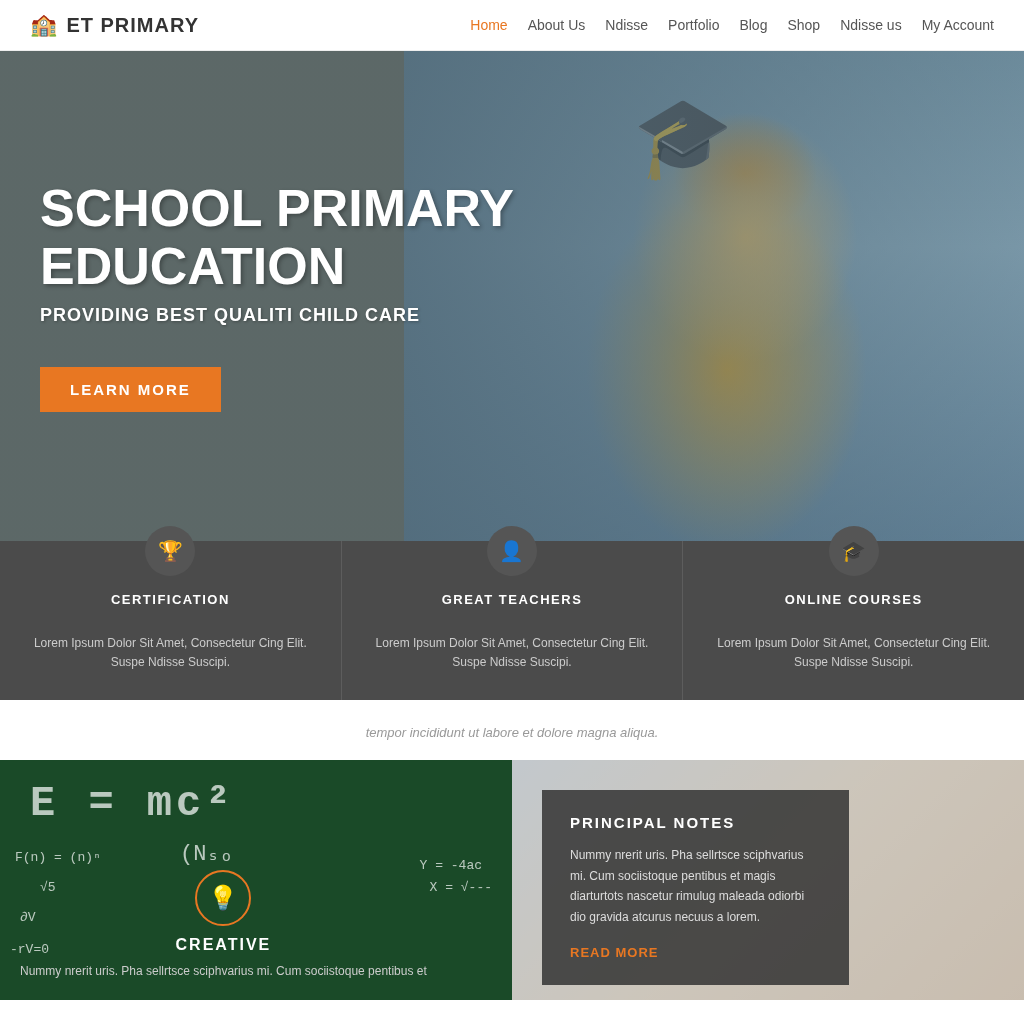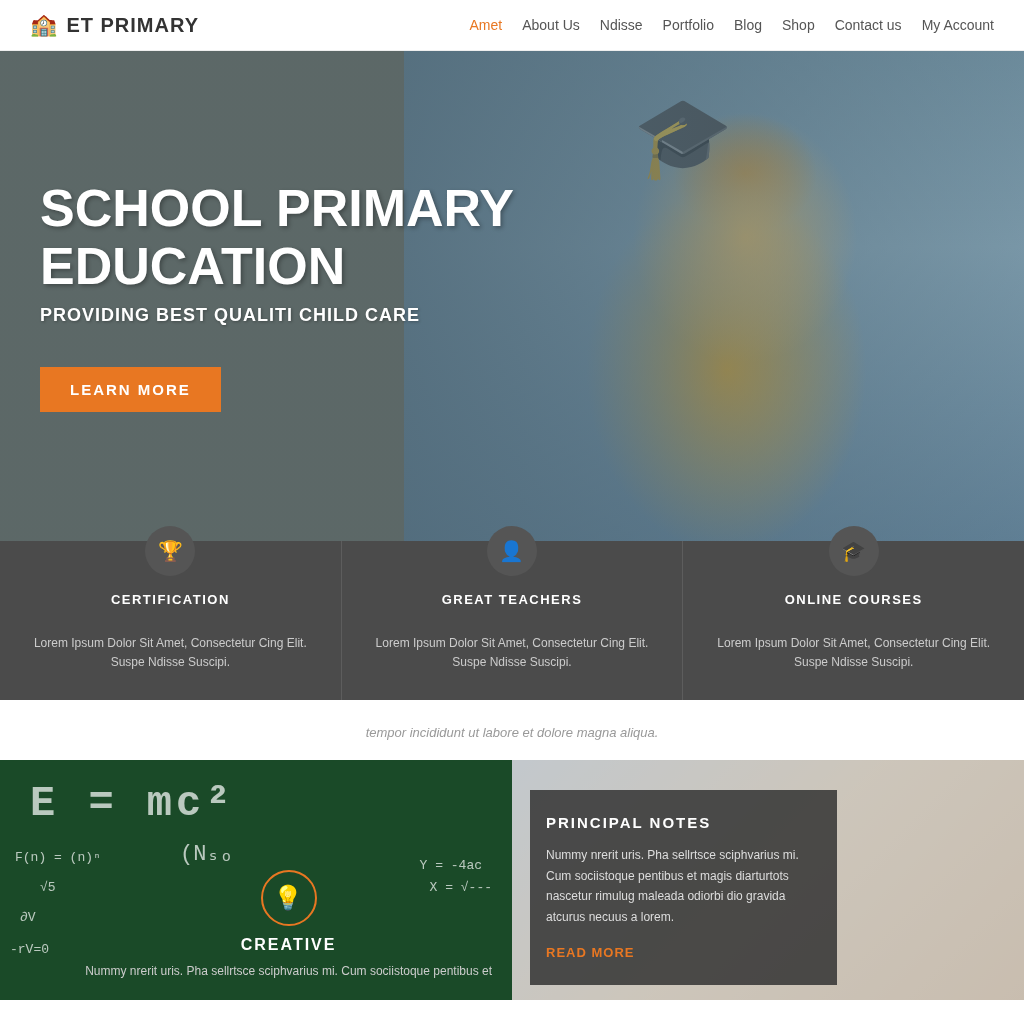--- a/index.html
+++ b/index.html
@@ -184,21 +184,21 @@
       width: 100%;
       min-height: 240px;
     }
     .panel-left {
       flex: 1;
       background: #2d5a3d;
       position: relative;
       overflow: hidden;
       display: flex;
       flex-direction: column;
-      align-items: flex-end;
+      align-items: flex-start;
       justify-content: flex-end;
       padding-bottom: 20px;
     }
     
     .panel-left-bg {
       position: absolute;
       top: 0; left: 0; right: 0; bottom: 0;
       background: #1a4a28;
       font-family: 'Courier New', monospace;
       overflow: hidden;
@@ -268,25 +268,25 @@
       opacity: 0.7;
     }
     .panel-right-overlay {
       position: absolute;
       top: 0; left: 0; right: 0; bottom: 0;
       background: rgba(200,200,200,0.5);
     }
     .panel-right-content {
       position: absolute;
       top: 30px;
-      left: 18px;
+      left: 30px;
       right: 0;
       width: 60%;
       background: rgba(50,50,50,0.85);
-      padding: 24px 16px;
+      padding: 24px 28px;
     }
     .panel-right-title {
       color: #fff;
       font-size: 15px;
       font-weight: bold;
       letter-spacing: 2px;
       text-transform: uppercase;
       margin-bottom: 14px;
     }
     .panel-right-desc {
@@ -307,27 +307,27 @@
   </style>
 </head>
 <body>
 
 <header class="header">
   <div class="logo">
     <span class="logo-icon">🏫</span>
     <span>ET PRIMARY</span>
   </div>
   <nav>
-    <a href="#" class="active">Amet</a>
+    <a href="#" class="active">Home</a>
     <a href="#">About Us</a>
     <a href="#">Ndisse</a>
     <a href="#">Portfolio</a>
     <a href="#">Blog</a>
     <a href="#">Shop</a>
-    <a href="#">Contact us</a>
+    <a href="#">Ndisse us</a>
     <a href="#">My Account</a>
   </nav>
 </header>
 
 <section class="hero">
   <div class="hero-bg"></div>
   <div class="hero-image-area"></div>
   <div class="hero-content">
     <div class="hero-title">
       <span>SCHOOL PRIMARY</span><br>

